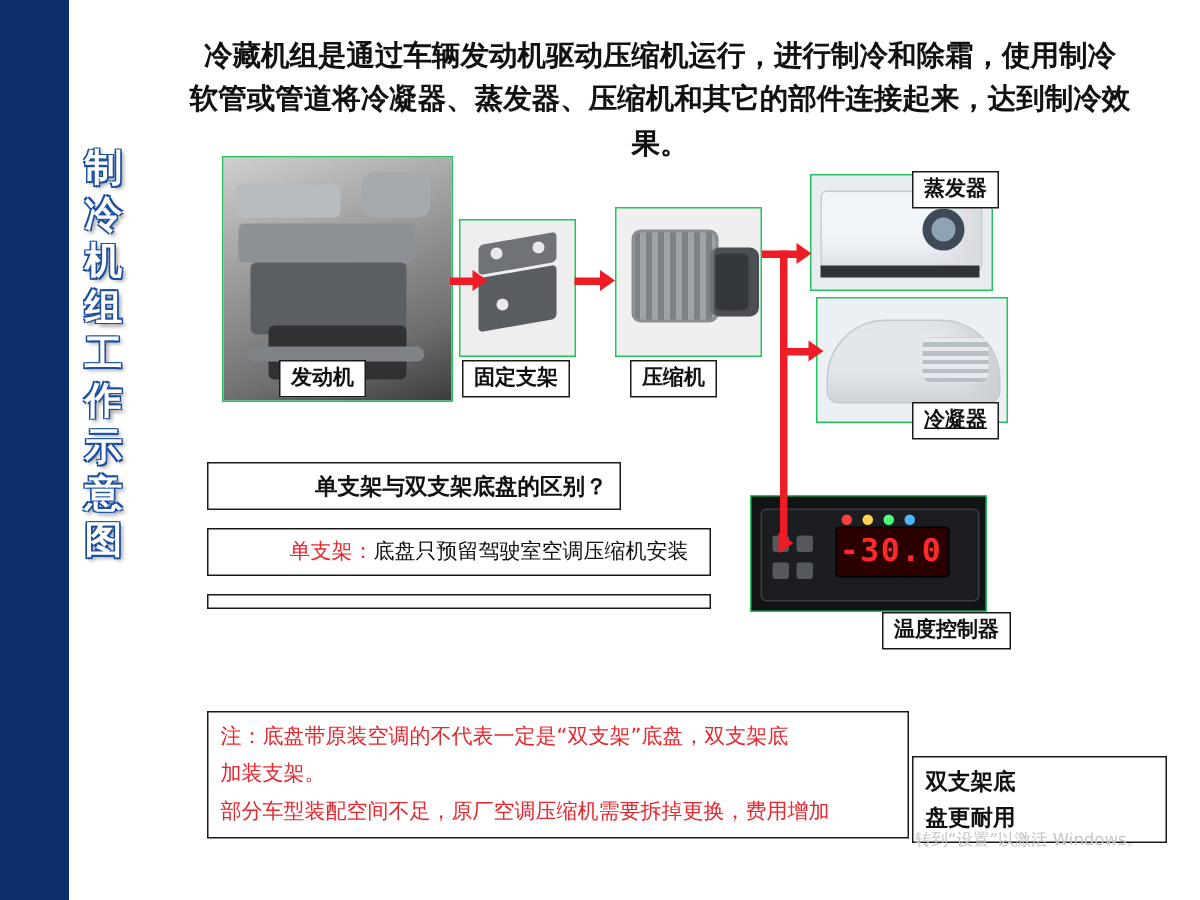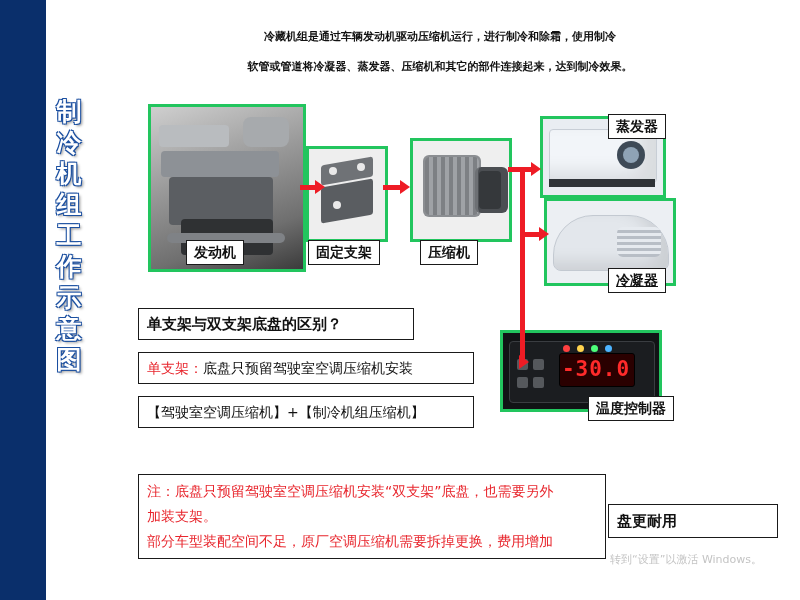--- a/index.html
+++ b/index.html
@@ -27,27 +27,27 @@
       1px -1px 0 #1b4fa0,
       -1px -1px 0 #1b4fa0,
       2px 2px 3px rgba(0,0,0,.45);
   }
   #verticaltitle span{display:block;}
 
   
   #headline{
     position:absolute;left:110px;top:22px;width:660px;
     font-family:"DejaVu Sans",sans-serif;
-    font-size:11px;line-height:30px;color:#111111;font-weight:600;
+    font-size:19px;line-height:30px;color:#111111;font-weight:600;
     text-align:center;
   }
-  #headline .l2{display:block;}
-
-  
-  .photo{position:absolute;background:#d8d8d8;border:3px solid #22c55e;overflow:hidden;}
+  #headline .l2{display:block;font-family:Liberation Serif, serif;}
+
+  
+  .photo{position:absolute;background:#d8d8d8;border:1px solid #22c55e;overflow:hidden;}
   .cap{
     position:absolute;background:#ffffff;border:1px solid #1a1a1a;
     font-family:"DejaVu Sans",sans-serif;font-size:14px;font-weight:bold;
     color:#111;padding:2px 7px;line-height:19px;white-space:nowrap;
   }
 
   
   #engine{left:148px;top:104px;width:152px;height:162px;
     background:linear-gradient(160deg,#cfcfcf 0%,#9a9a9a 40%,#6f6f6f 75%,#3b3b3b 100%);}
   #engine .blk{position:absolute;background:#4a4a4a;border-radius:4px;}
@@ -112,21 +112,21 @@
   .arrow:after{content:"";position:absolute;right:-9px;top:-5px;width:0;height:0;
     border-left:10px solid #ee1c25;border-top:7px solid transparent;border-bottom:7px solid transparent;}
   .vline{position:absolute;width:5px;background:#ee1c25;}
 
   
   .tbox{
     position:absolute;background:#ffffff;border:1px solid #1a1a1a;
     font-family:"DejaVu Sans",sans-serif;font-size:14px;line-height:22px;color:#111;
     padding:4px 8px;
   }
-  .red{color:#e8262d;}
+  .red{color:#e8262d;margin-left:46px;}
   .qbox{font-weight:bold;font-size:15px;}
   .notebox{color:#e8262d;font-size:14px;line-height:25px;}
 
   
   #durable{
     position:absolute;left:608px;top:504px;width:152px;
     background:#ffffff;border:1px solid #1a1a1a;
     font-family:"DejaVu Sans",sans-serif;font-size:15px;font-weight:bold;line-height:24px;color:#111;
     padding:4px 8px;
   }
@@ -216,38 +216,38 @@
   <div class="vline" style="left:520px;top:167px;height:68px;"></div>
   <div class="arrow" style="left:520px;top:232px;width:20px;"></div>
   <div class="vline" style="left:520px;top:232px;height:130px;"></div>
   <div class="arrow" style="left:520px;top:360px;width:0px;"></div>
 
   <div class="cap" style="left:186px;top:240px;">发动机</div>
   <div class="cap" style="left:308px;top:240px;">固定支架</div>
   <div class="cap" style="left:420px;top:240px;">压缩机</div>
   <div class="cap" style="left:608px;top:114px;">蒸发器</div>
   <div class="cap" style="left:608px;top:268px;text-decoration:underline;">冷凝器</div>
-  <div class="cap" style="left:588px;top:396px;">温度控制器</div>
-
-  <div class="tbox qbox" style="left:138px;top:308px;width:258px;">单支架与双支架底盘的区别？</div>
+  <div class="cap" style="left:588px;top:408px;">温度控制器</div>
+
+  <div class="tbox qbox" style="left:138px;top:308px;width:258px;text-align:right;">单支架与双支架底盘的区别？</div>
 
   <div class="tbox" style="left:138px;top:352px;width:318px;">
     <span class="red">单支架：</span><span>底盘只预留驾驶室空调压缩机安装</span>
   </div>
 
   <div class="tbox" style="left:138px;top:396px;width:318px;">
-    <div>【驾驶室空调压缩机】+【制冷机组压缩机】</div>
   </div>
 
   <div class="tbox notebox" style="left:138px;top:474px;width:450px;">
-    <div>注：底盘只预留驾驶室空调压缩机安装“双支架”底盘，也需要另外</div>
+    <div>注：底盘带原装空调的不代表一定是“双支架”底盘，双支架底</div>
     <div>加装支架。</div>
     <div>部分车型装配空间不足，原厂空调压缩机需要拆掉更换，费用增加</div>
   </div>
 
   <div id="durable">
+    <div>双支架底</div>
     <div>盘更耐用</div>
   </div>
 
   <div id="wm2">转到“设置”以激活 Windows。</div>
   <div id="wm3"></div>
 
 </div>
 
 </body></html>

